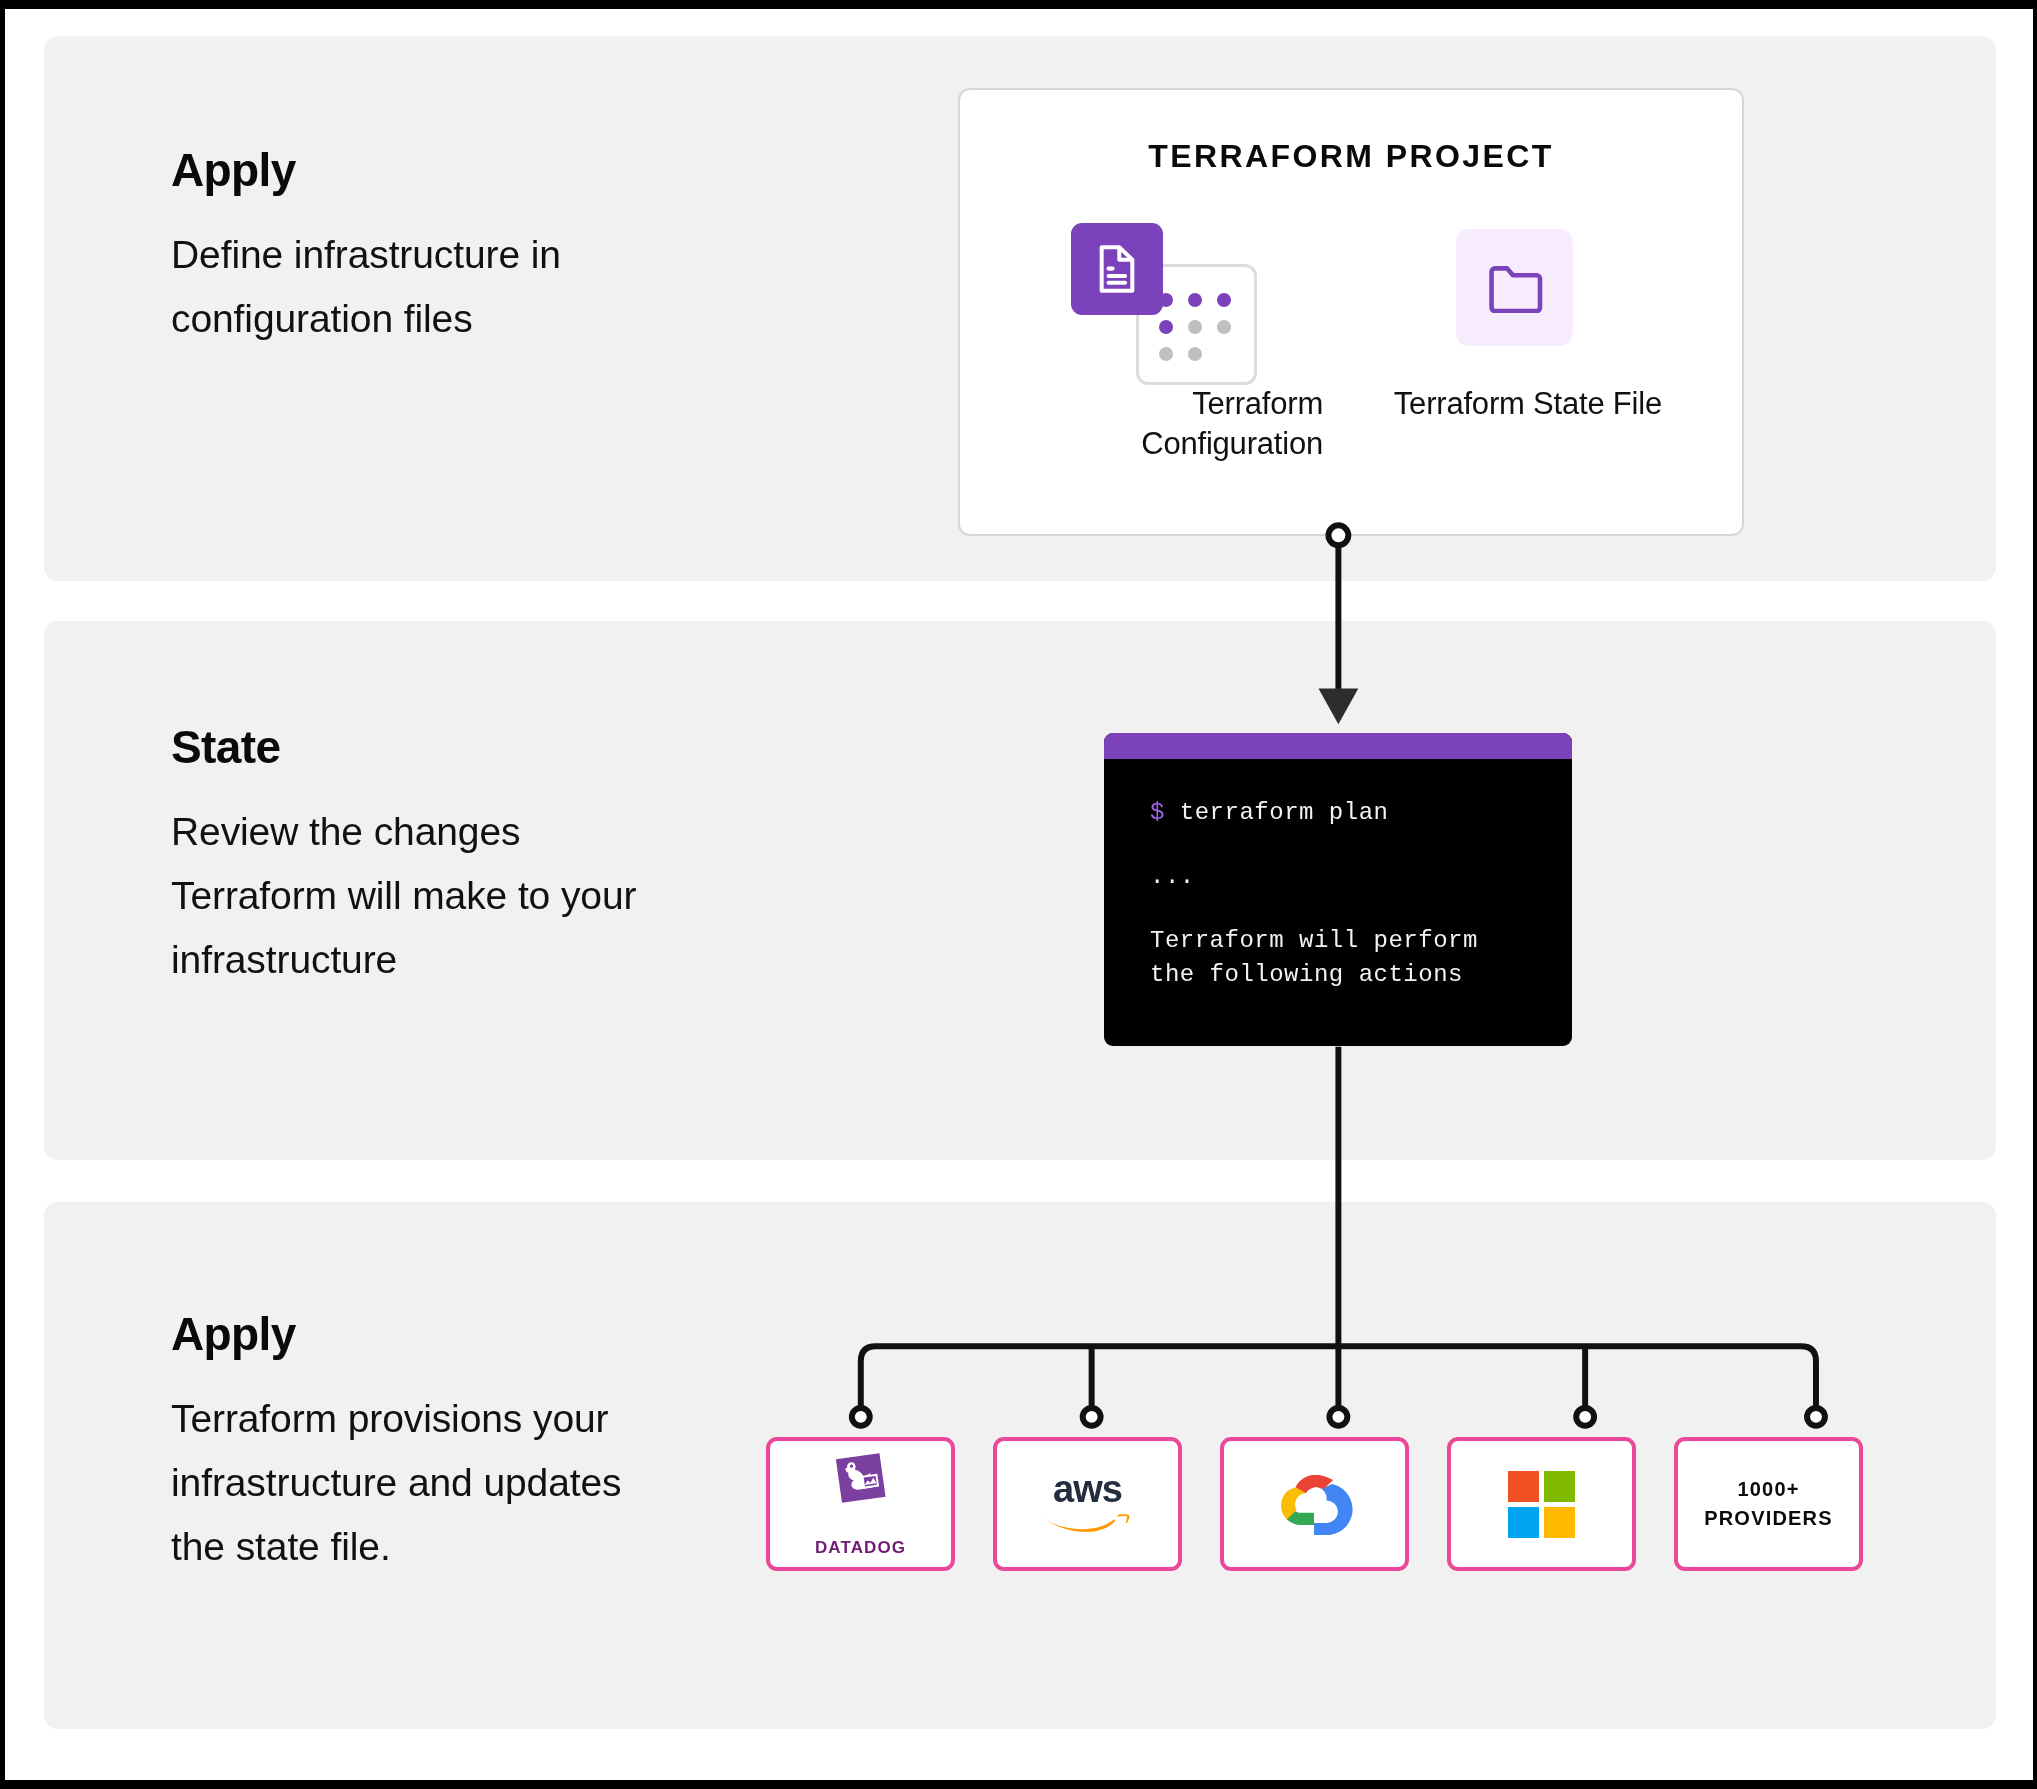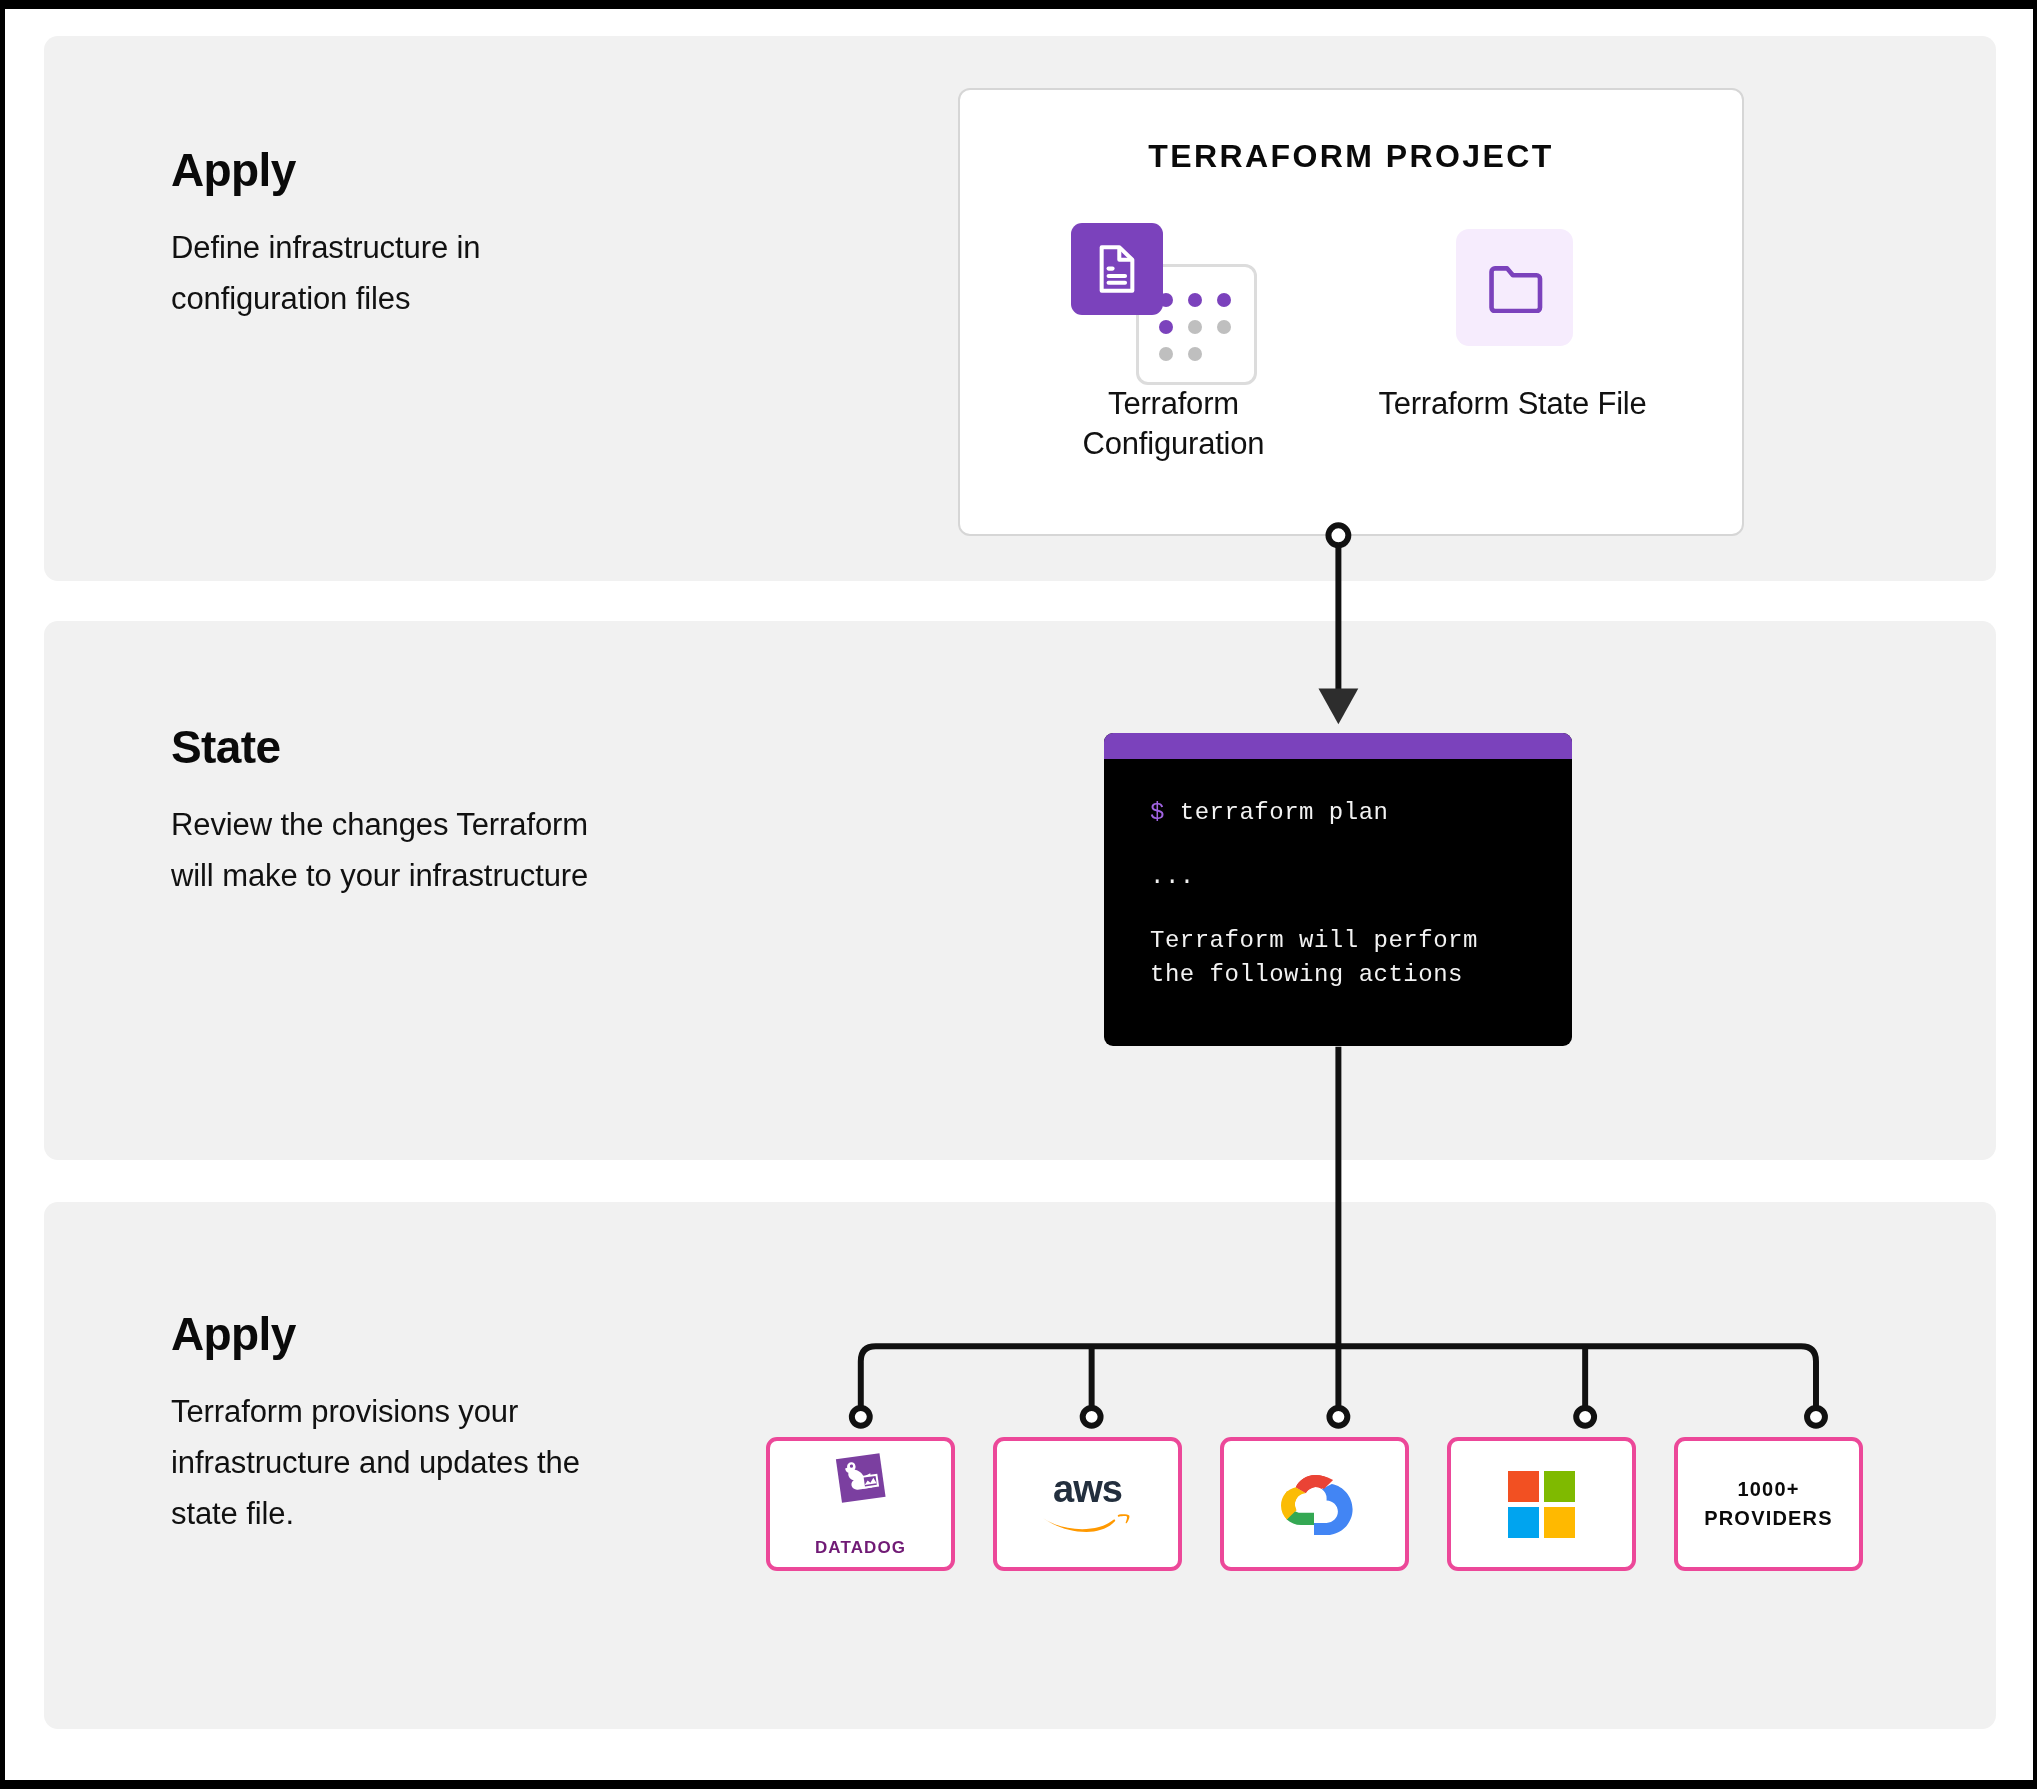--- a/index.html
+++ b/index.html
@@ -48,21 +48,21 @@
   .step-title {
     font-size: 46px;
     font-weight: 700;
     color: #0a0a0a;
     letter-spacing: -0.6px;
     line-height: 1;
     white-space: nowrap;
   }
   .step-desc {
     margin-top: 30px;
-    font-size: 31px;
+    font-size: 39px;
     font-weight: 400;
     color: #111111;
     line-height: 1.64;
     letter-spacing: -0.1px;
     max-width: 468px;
   }
   #text-write { top: 147px; }
   #text-plan  { top: 724px; }
   #text-apply { top: 1311px; }
 
@@ -85,21 +85,21 @@
     text-align: center;
     font-size: 32px;
     font-weight: 700;
     letter-spacing: 2.4px;
     color: #0a0a0a;
   }
   .asset-col {
     position: absolute;
     top: 129px;
     width: 299px;
-    text-align: center;
+    text-align: right;
   }
   #asset-config { left: 64px; }
   #asset-state  { left: 403px; }
 
   .asset-icon-wrap {
     position: relative;
     height: 149px;
     width: 100%;
   }
   .asset-label {

